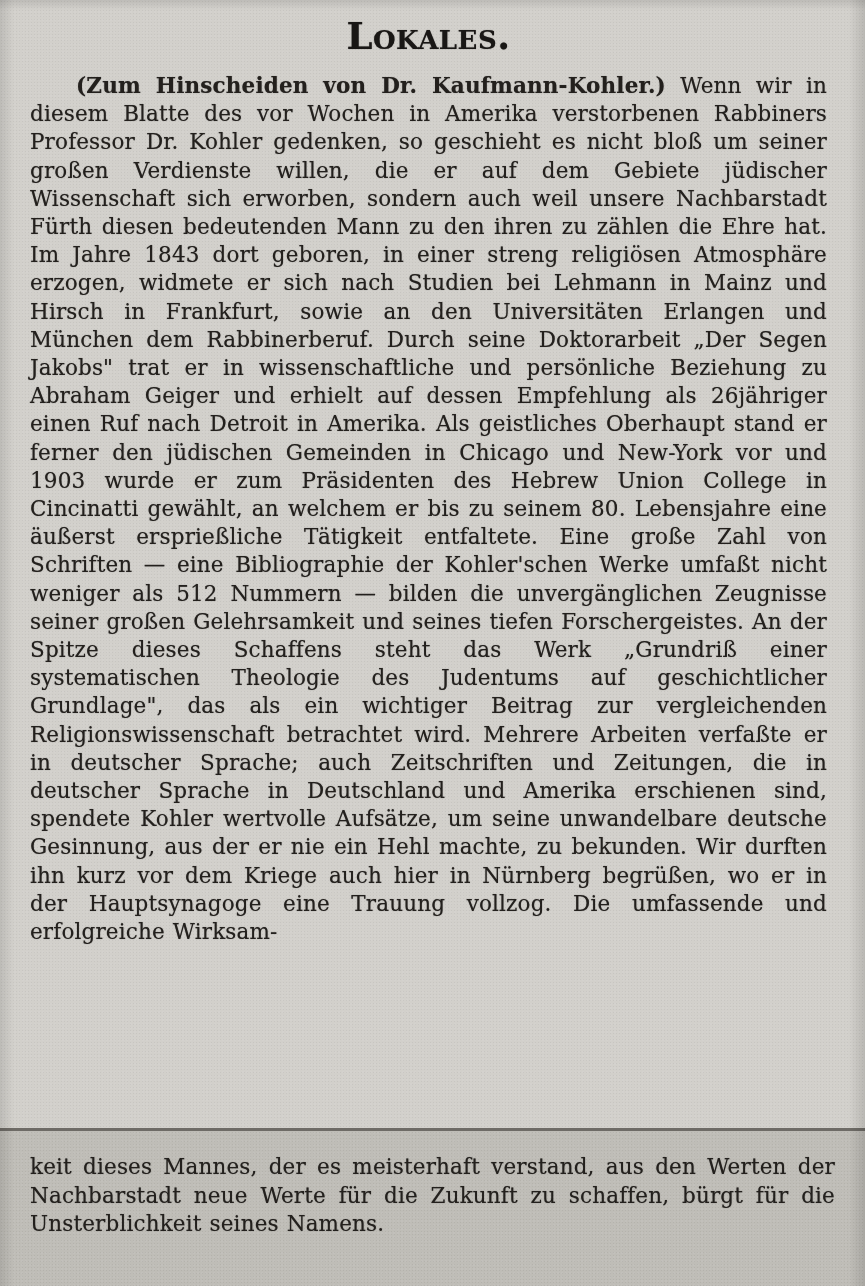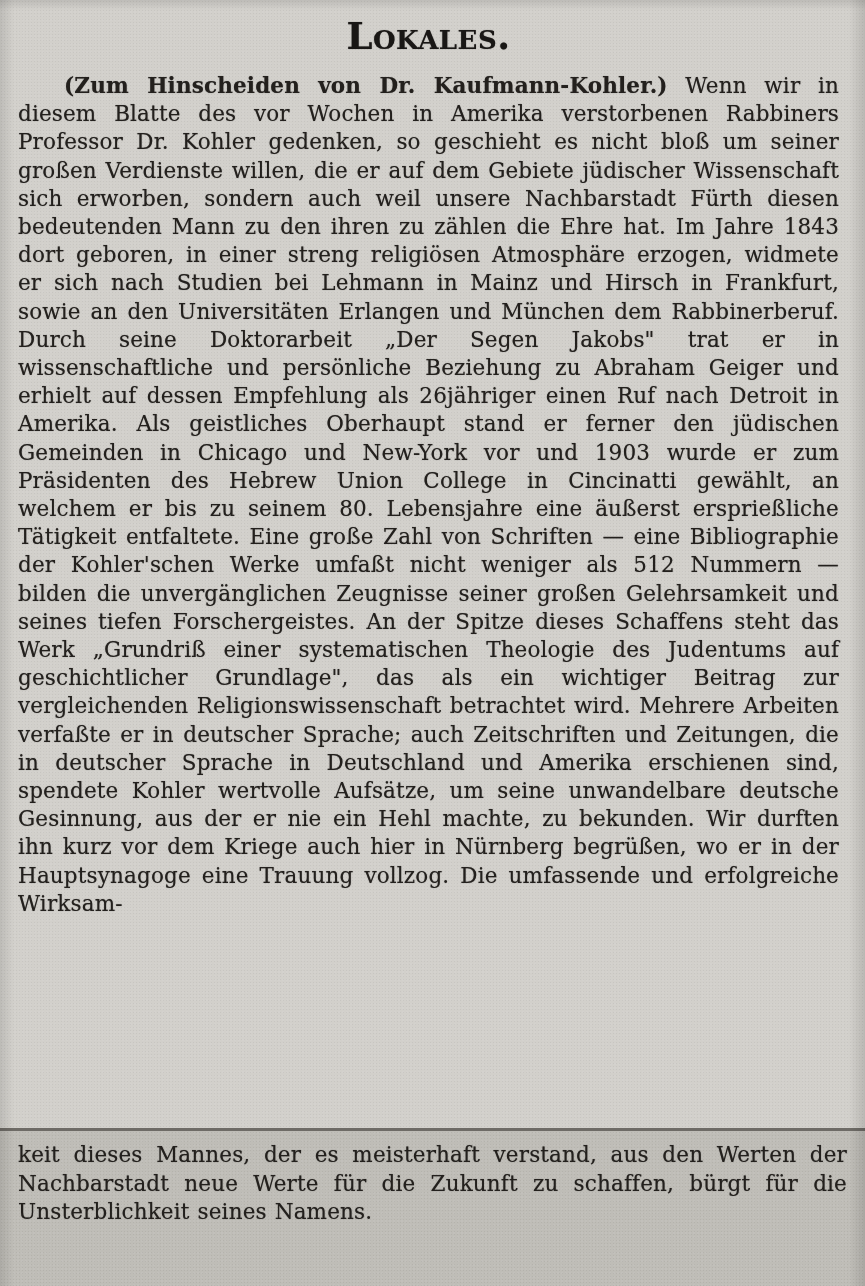--- a/index.html
+++ b/index.html
@@ -42,21 +42,21 @@
     font-size: 21.5px;
     line-height: 28.2px;
     color: #23201d;
     text-align: justify;
     text-justify: inter-word;
     letter-spacing: 0.15px;
     word-spacing: 1px;
     text-shadow: 0 0 1px rgba(0,0,0,0.45);
   }
   .article p {
-    margin: 0;
+    margin: 12px;
   }
   .lead-in {
     font-weight: bold;
   }
   .indent {
     display: inline-block;
     width: 46px;
   }
   .lower-band {
     position: absolute;

